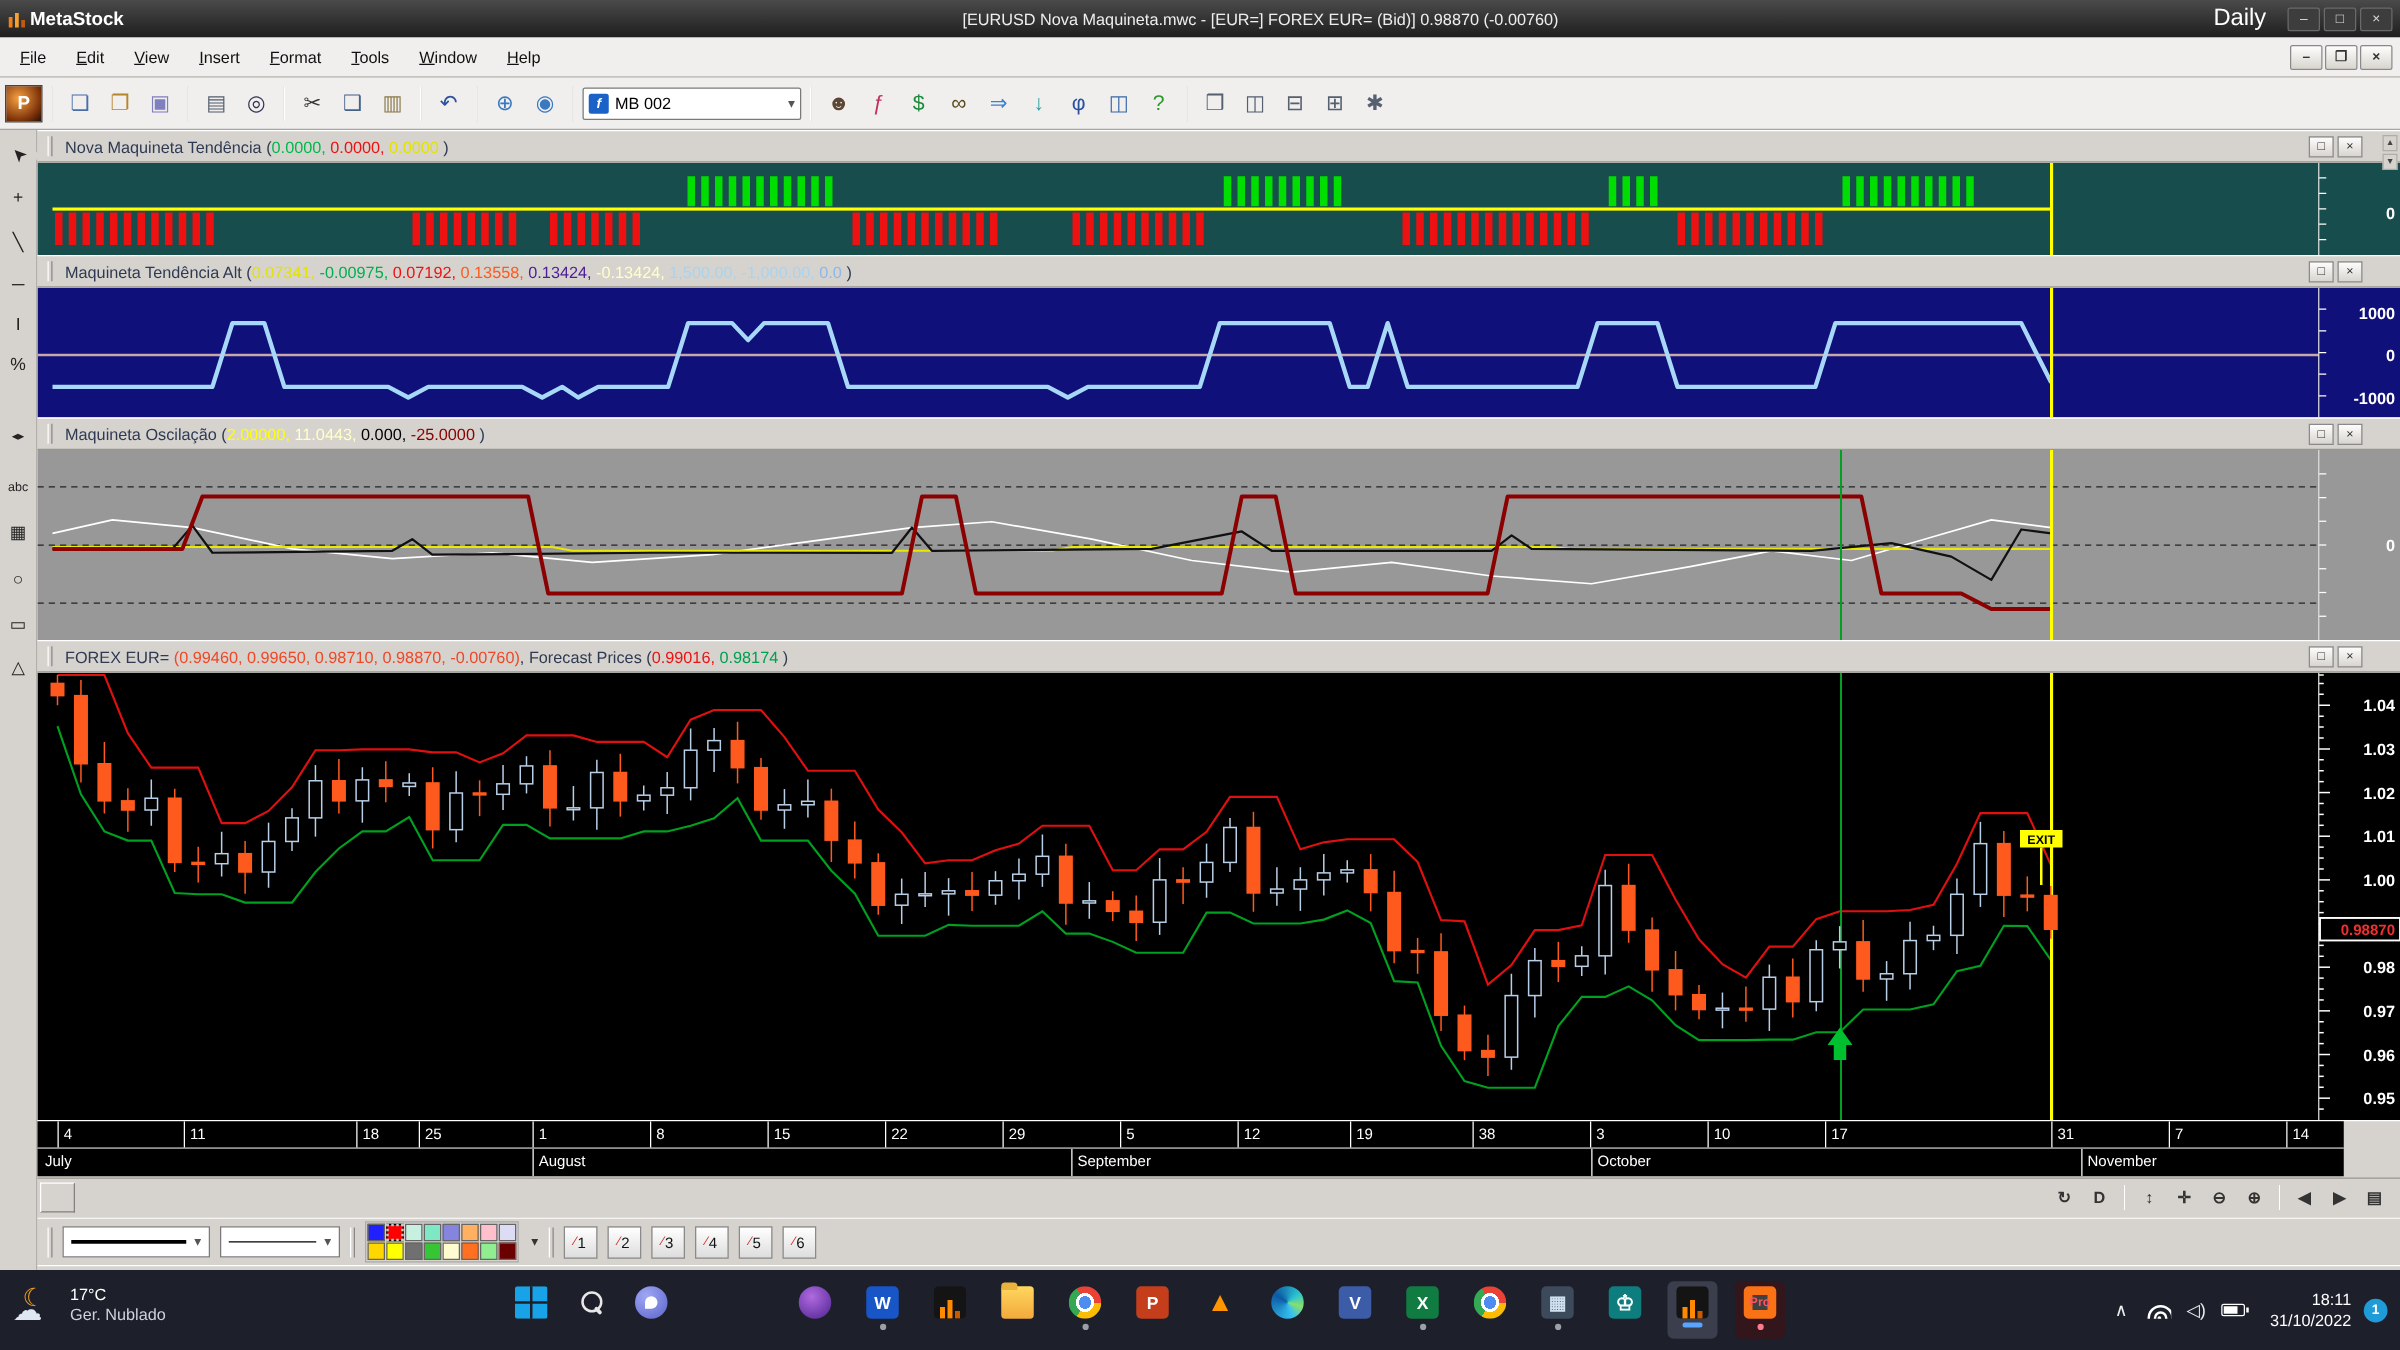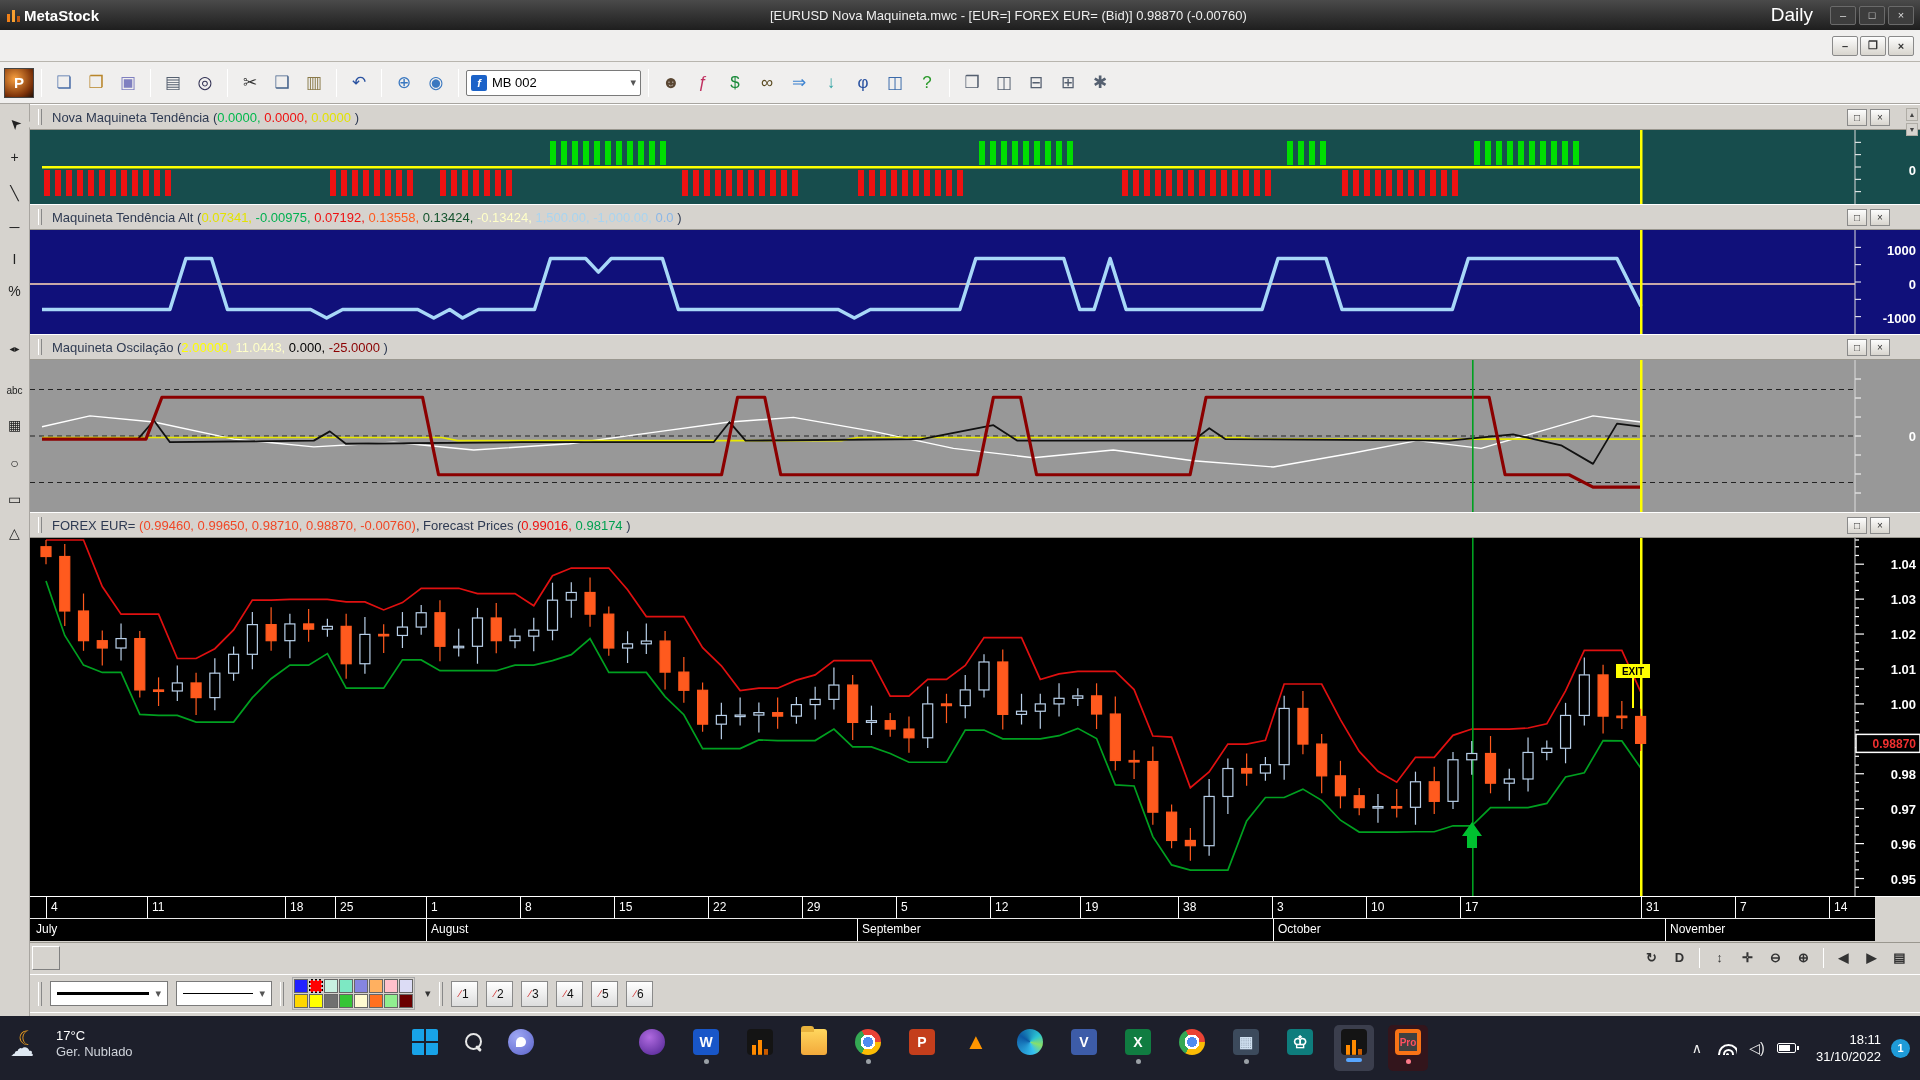--- a/index.html
+++ b/index.html
@@ -88,21 +88,21 @@
   .k-chat::after{content:"";position:absolute;left:8px;top:8px;width:10px;height:10px;background:#fff;border-radius:50% 50% 50% 0}
   .k-purple{background:radial-gradient(circle at 40% 32%,#b06ae0,#4d2390);border-radius:50%}
   .k-folder{background:linear-gradient(#ffd75e,#f2a93b);border-radius:3px;position:relative}
   .k-folder::before{content:"";position:absolute;left:0;top:-3px;width:13px;height:6px;background:#e8b23c;border-radius:3px 3px 0 0}
   .k-chrome{border-radius:50%;background:radial-gradient(circle,#4e8cf0 0 5px,#fff 5px 7.5px,rgba(0,0,0,0) 7.5px),conic-gradient(from -30deg,#ea4335 0 120deg,#fbbc05 0 240deg,#34a853 0 360deg)}
   .k-vlc{background:none;color:#ff9500;font-size:22px}
   .k-edge{border-radius:50%;background:conic-gradient(from 160deg,#35c1f1,#0c59a4 40%,#2bc3d2 70%,#88e06a 85%,#35c1f1)}
   .k-calc{background:#3c4a5c;font-size:15px;color:#cfe0f0}
   .k-chess{background:#0e7d7d;font-size:17px}
   .k-metastock{background:#141414;background-image:linear-gradient(to top,#ff8a00 0 45%,transparent 45%),linear-gradient(to top,#ff8a00 0 70%,transparent 70%),linear-gradient(to top,#c85a00 0 30%,transparent 30%);background-size:4px 80%,4px 80%,4px 80%;background-position:5px 90%,11px 90%,17px 90%;background-repeat:no-repeat}
-  .k-pro{background:#404040;color:#ff5060;font-size:10px;border:4px solid #f97316}
+  .k-pro{background:#404040;color:#ff5060;font-size:10px;border:7px solid #f97316}
   .tray{position:absolute;right:0;top:0;height:64px;display:flex;align-items:center}
   .tray-ic{width:30px;display:flex;align-items:center;justify-content:center;color:#eee;font-size:14px}
   .wifi{width:20px;height:13px;position:relative;overflow:hidden}
   .wifi::before{content:"";position:absolute;left:1px;top:2px;width:17px;height:17px;border:2px solid #fff;border-radius:50%}
   .wifi::after{content:"";position:absolute;left:6px;top:7px;width:7px;height:7px;border:2px solid #fff;border-radius:50%}
   .wifi .wdot{position:absolute;left:9px;top:11px;width:3px;height:3px;background:#fff;border-radius:50%}
   .batt{width:19px;height:10px;border:1.5px solid #fff;border-radius:2px;position:relative}
   .batt::before{content:"";position:absolute;right:-4px;top:2px;width:2px;height:4px;background:#fff}
   .batt::after{content:"";position:absolute;left:1px;top:1px;width:11px;height:6px;background:#fff}
   .clock{text-align:right;font-size:13px;line-height:17px;margin:0 10px 0 14px}
@@ -121,20 +121,30 @@
       <span>MetaStock</span>
     </div>
     <div class="tb-title">[EURUSD Nova Maquineta.mwc - [EUR=] FOREX EUR= (Bid)]   0.98870 (-0.00760)</div>
     <div class="tb-right">
       <span class="tb-per">Daily</span>
       <div id="win-btns"><span class="wbtn" style="display: inline-flex; margin-left: 3px;">–</span><span class="wbtn" style="display: inline-flex; margin-left: 3px;">□</span><span class="wbtn" style="display: inline-flex; margin-left: 3px;">×</span></div>
     </div>
   </div>
 
   <div class="menubar">
+    <div id="menu-items" style="display: flex;">
+        <span class="menu-item"><u>F</u>ile</span>
+        <span class="menu-item"><u>E</u>dit</span>
+        <span class="menu-item"><u>V</u>iew</span>
+        <span class="menu-item"><u>I</u>nsert</span>
+        <span class="menu-item"><u>F</u>ormat</span>
+        <span class="menu-item"><u>T</u>ools</span>
+        <span class="menu-item"><u>W</u>indow</span>
+        <span class="menu-item"><u>H</u>elp</span>
+      </div>
     <div class="menu-winbtns" id="child-btns">
         <span class="mwbtn">–</span>
         <span class="mwbtn">❐</span>
         <span class="mwbtn">×</span>
       </div>
   </div>
 
   <div class="toolbar" id="main-toolbar">
       <div class="power">P</div>
       <div class="tool-sep"></div>
@@ -334,21 +344,21 @@
               <span class="pgrip"></span>
               <span style="color: rgb(46, 58, 82); white-space: pre;">Maquineta Tendência Alt (</span>
               <span style="color: rgb(227, 227, 0); white-space: pre;">0.07341,</span>
               <span style="color: rgb(46, 58, 82); white-space: pre;"> </span>
               <span style="color: rgb(0, 176, 80); white-space: pre;">-0.00975,</span>
               <span style="color: rgb(46, 58, 82); white-space: pre;"> </span>
               <span style="color: rgb(238, 17, 17); white-space: pre;">0.07192,</span>
               <span style="color: rgb(46, 58, 82); white-space: pre;"> </span>
               <span style="color: rgb(255, 90, 30); white-space: pre;">0.13558,</span>
               <span style="color: rgb(46, 58, 82); white-space: pre;"> </span>
-              <span style="color: #14532d; white-space: pre;">0.13424,</span>
+              <span style="color: #4c1d95; white-space: pre;">0.13424,</span>
               <span style="color: rgb(46, 58, 82); white-space: pre;"> </span>
               <span style="color: rgb(255, 255, 200); white-space: pre;">-0.13424,</span>
               <span style="color: rgb(46, 58, 82); white-space: pre;"> </span>
               <span style="color: rgb(168, 212, 240); white-space: pre;">1,500.00,</span>
               <span style="color: rgb(46, 58, 82); white-space: pre;"> </span>
               <span style="color: rgb(168, 212, 240); white-space: pre;">-1,000.00,</span>
               <span style="color: rgb(46, 58, 82); white-space: pre;"> </span>
               <span style="color: rgb(140, 184, 232); white-space: pre;">0.0</span>
               <span style="color: rgb(46, 58, 82); white-space: pre;"> )</span>
               <div class="phead-btns">

